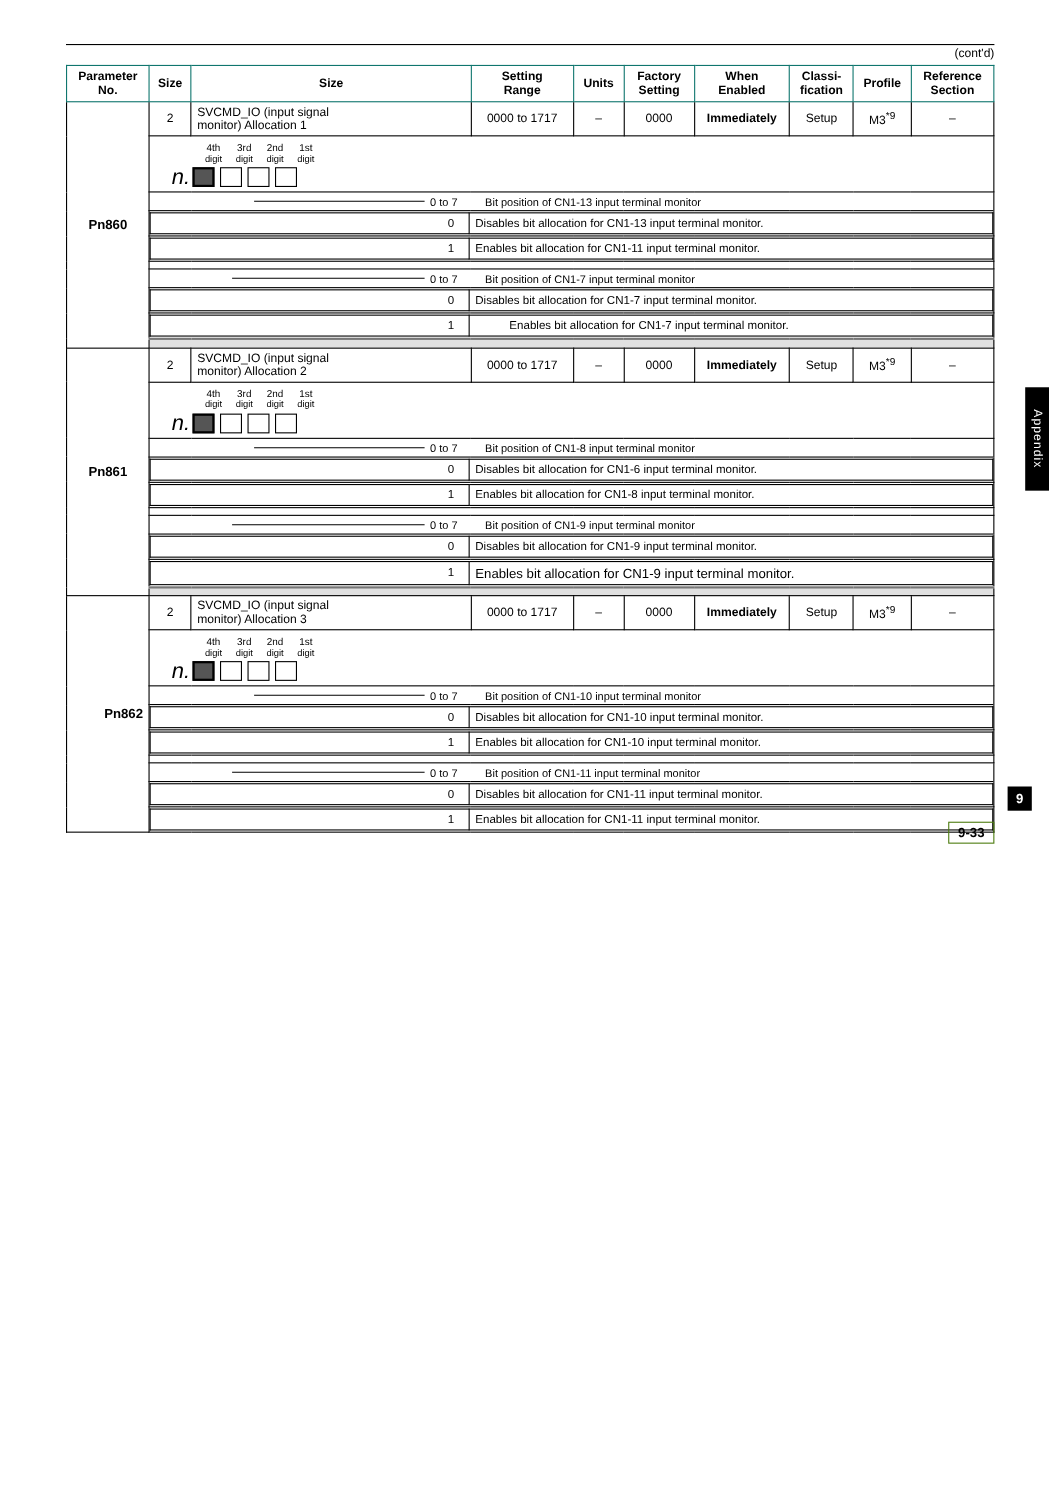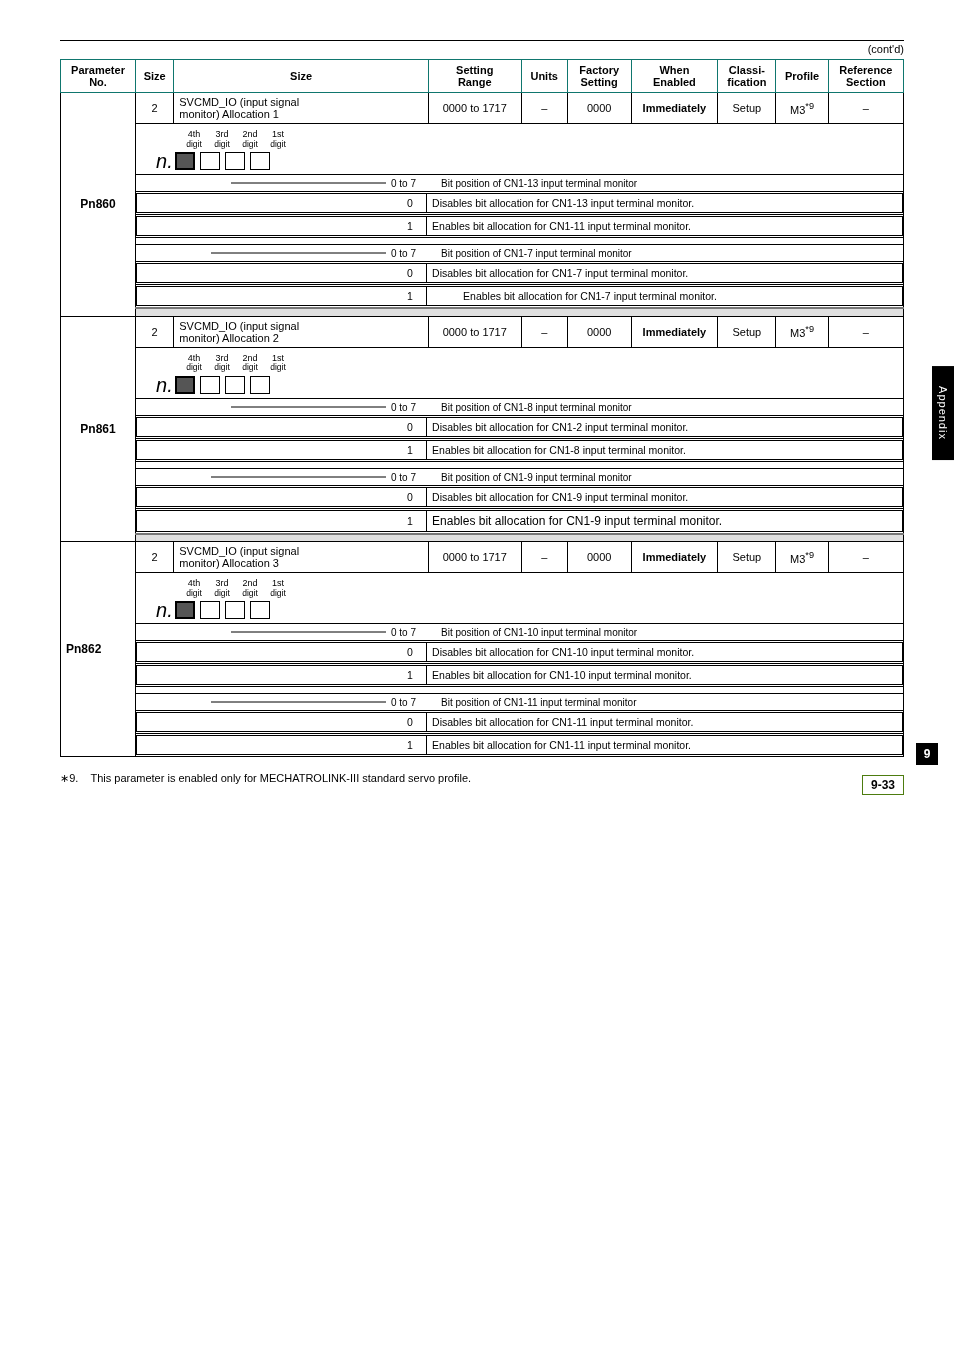--- a/index.html
+++ b/index.html
@@ -321,21 +321,21 @@
       <text x="305" y="12" font-size="10" font-family="Arial">Bit position of CN1-8 input terminal monitor</text>
     </svg>
           </td>
         </tr>
         <tr>
           <td colspan="9" style="font-size: 10.5px; padding: 1px 0px; border-top: 1px solid rgb(0, 0, 0);">
             <table style="width:100%;border-collapse:collapse;">
         <tbody>
                 <tr>
           <td style="width:290px; padding-left:270px; font-size:10.5px;">0</td>
-          <td style="font-size:10.5px;">Disables bit allocation for CN1-2 input terminal monitor.</td>
+          <td style="font-size:10.5px;">Disables bit allocation for CN1-6 input terminal monitor.</td>
         </tr>
       </tbody>
             </table>
           </td>
         </tr>
         <tr>
           <td colspan="9" style="font-size: 10.5px; padding: 1px 0px; border-top: none;">
             <table style="width:100%;border-collapse:collapse;">
         <tbody>
                 <tr>
@@ -379,21 +379,21 @@
           <td style="font-size:12px;">Enables bit allocation for CN1-9 input terminal monitor.</td>
         </tr>
       </tbody>
             </table>
           </td>
         </tr>
         <tr>
           <td colspan="10" style="height: 8px; background: rgb(224, 224, 224); border-top: 2px solid rgb(119, 119, 119);"></td>
         </tr>
         <tr>
-          <td class="param-no" rowspan="10" style="vertical-align: middle; text-align: left;"><b style="font-size:12px;">Pn862</b></td>
+          <td class="param-no" rowspan="10" style="vertical-align: middle; text-align: right;"><b style="font-size:12px;">Pn862</b></td>
           <td class="size-col">2</td>
           <td class="name-col">SVCMD_IO (input signal<br>monitor) Allocation 3</td>
           <td class="setting-range-col">0000 to 1717</td>
           <td class="units-col">–</td>
           <td class="factory-col">0000</td>
           <td class="when-col">Immediately</td>
           <td class="classi-col">Setup</td>
           <td class="profile-col">M3<sup>*9</sup></td>
           <td class="ref-col">–</td>
         </tr>
@@ -490,24 +490,20 @@
           <td style="width:290px; padding-left:270px; font-size:10.5px;">1</td>
           <td style="font-size:10.5px;">Enables bit allocation for CN1-11 input terminal monitor.</td>
         </tr>
       </tbody>
             </table>
           </td>
         </tr>
       </tbody>
   </table>
 
-  <div class="footnote">
-    <span>∗9.&nbsp;&nbsp;&nbsp;</span>
-    <span>This parameter is enabled only for MECHATROLINK-III standard servo profile.</span>
-  </div>
 
   <div class="appendix-tab">
     <span>Appendix</span>
   </div>
 
   <div class="page-num-box">9-33</div>
 
   <div style="position:absolute; bottom: 60px; right: 16px; background:#000; color:#fff; width:22px; height:22px; display:flex; align-items:center; justify-content:center; font-weight:bold; font-size:12px;">
     <span>9</span>
   </div>

